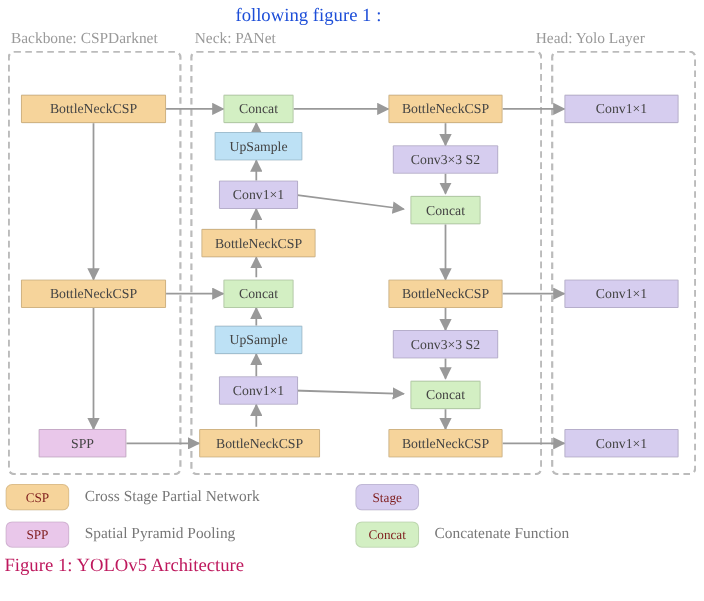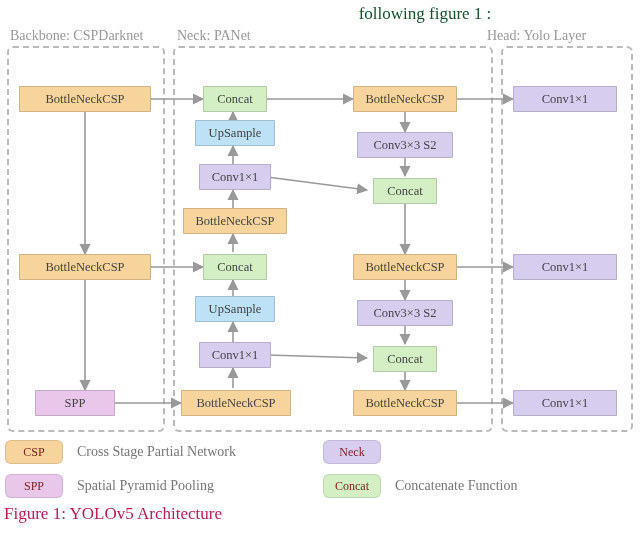--- a/index.html
+++ b/index.html
@@ -6,23 +6,22 @@
   body {
     margin: 0;
     padding: 4px;
     font-family: "Times New Roman", serif;
     background: #fff;
     width: 640px;
     font-size: 14px;
     color: #333;
   }
   .intro {
-    text-align: center;
     font-size: 17px;
-    color: #14532d;
+    color: #1d4ed8;
     padding-left: 210px;
     margin-bottom: 4px;
     font-family: "Times New Roman", serif;
   }
   .labels-row {
     display: flex;
     font-size: 14px;
     color: #999;
     padding: 0 4px 2px 4px;
   }
@@ -188,21 +187,21 @@
   <div class="block c-conv" style="left:508px; top:344px; width:104px; height:26px;">Conv1×1</div>
 
 </div>
 
 <div class="legend">
   <div class="legend-item">
     <div class="swatch c-csp">CSP</div>
     <div>Cross Stage Partial Network</div>
   </div>
   <div class="legend-item">
-    <div class="swatch c-conv">Neck</div>
+    <div class="swatch c-conv">Stage</div>
   </div>
   <div class="legend-item">
     <div class="swatch c-spp">SPP</div>
     <div>Spatial Pyramid Pooling</div>
   </div>
   <div class="legend-item">
     <div class="swatch c-concat">Concat</div>
     <div>Concatenate Function</div>
   </div>
 </div>

